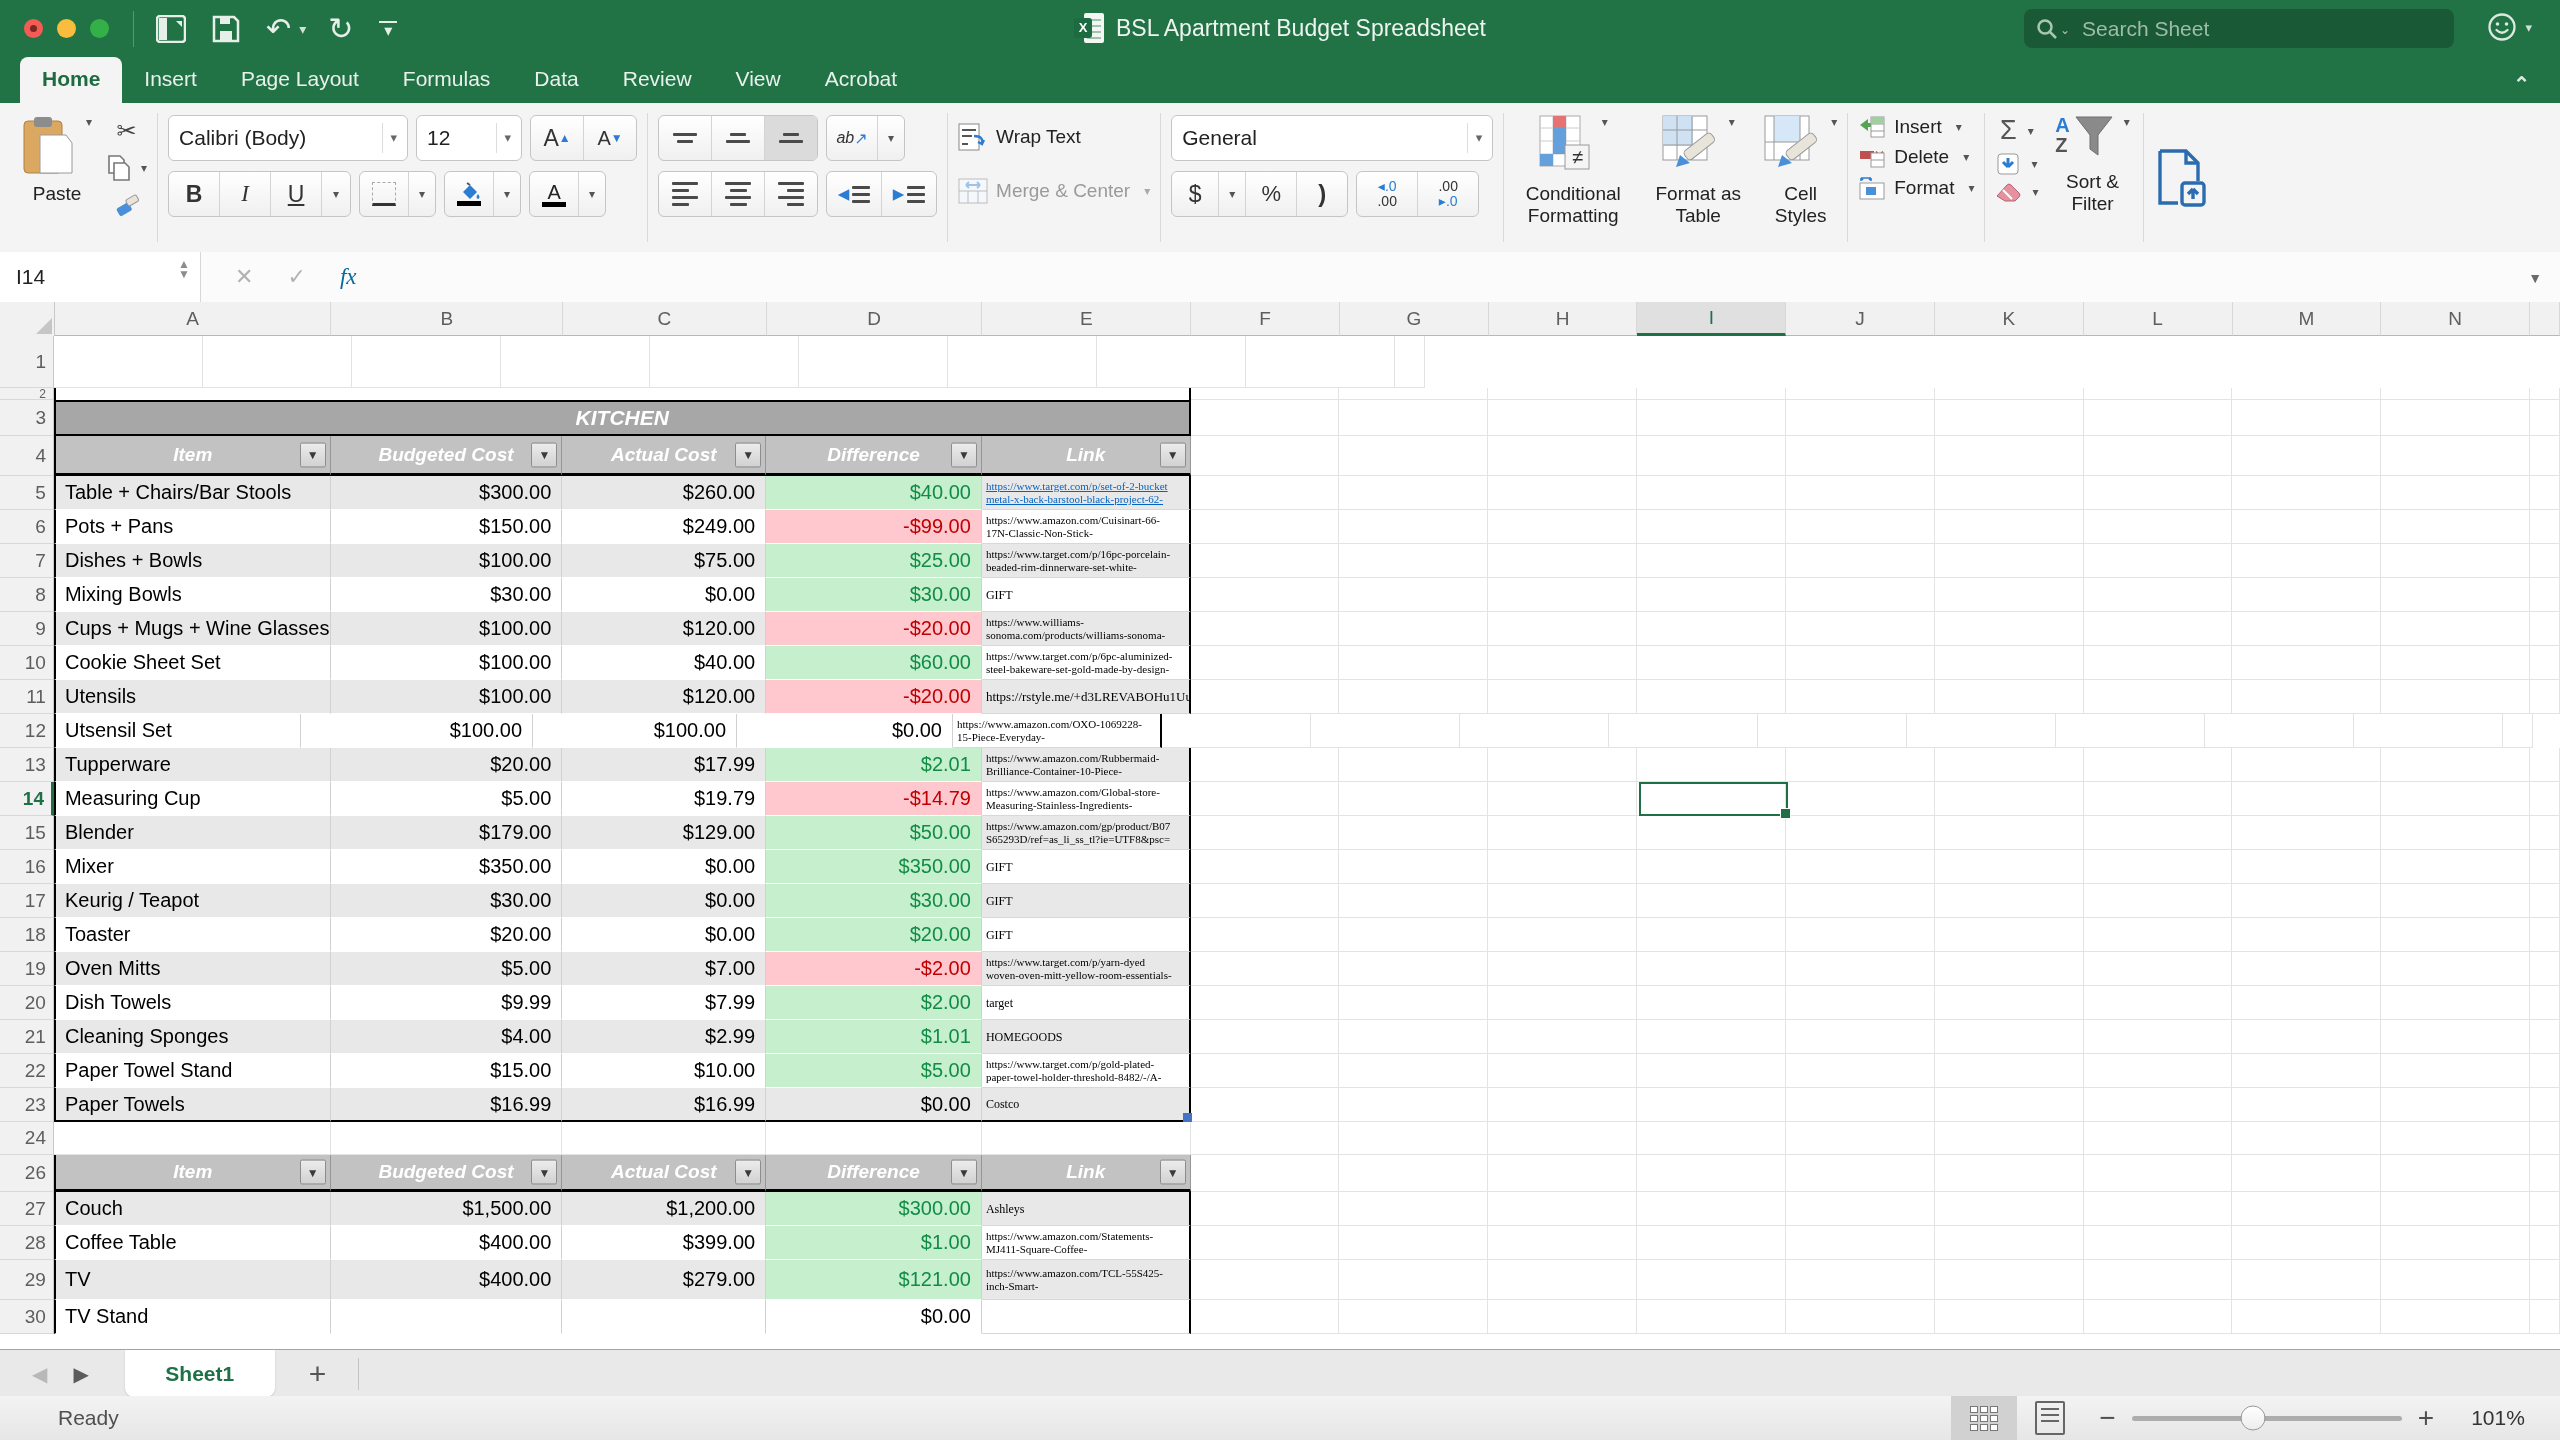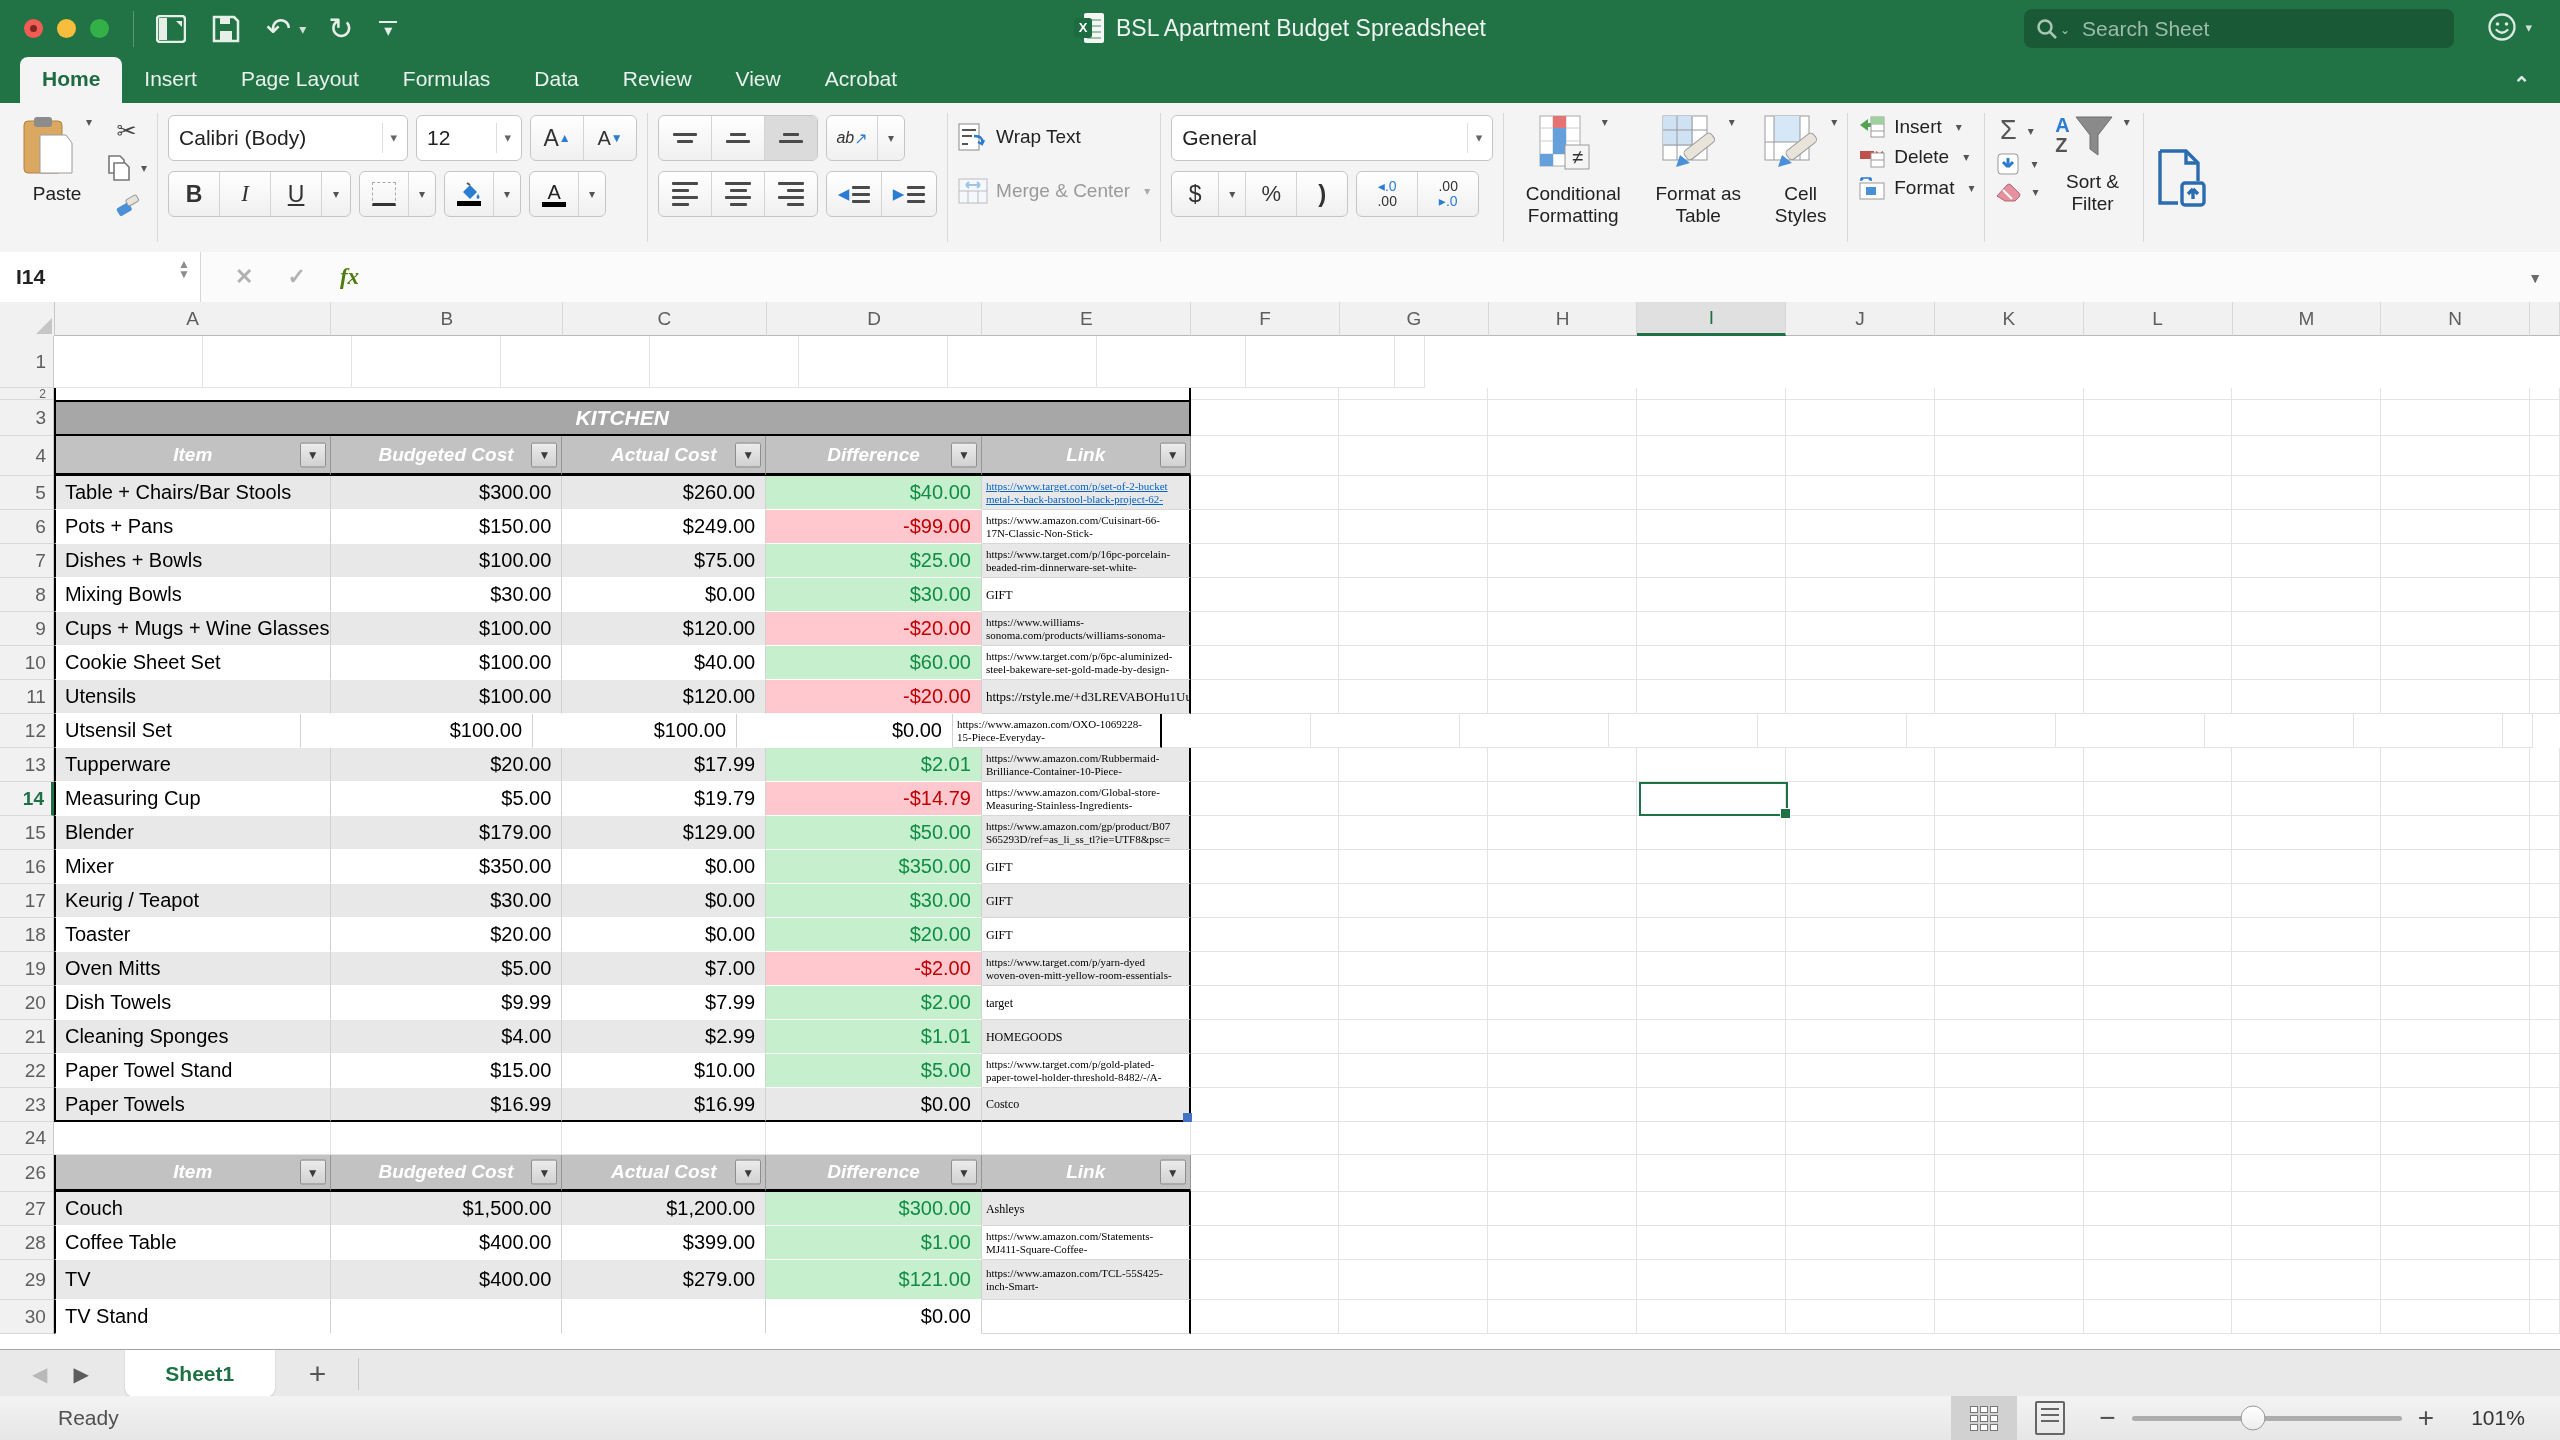--- a/index.html
+++ b/index.html
@@ -48,26 +48,26 @@
   .ddarrow{font-size:12px;color:#555;margin-left:6px;}
   .rlabel{font-size:19px;color:#222;}
   .gray .rlabel{color:#9a9a9a;}
   .bars{display:flex;flex-direction:column;gap:4px;}
   .bars i{display:block;height:3px;background:#4a4a4a;border-radius:1px;}
   .two-line{font-size:19px;color:#222;text-align:center;line-height:22px;margin-top:6px;}
   .selfake{background:#fff;border:1px solid #c6c5c6;border-radius:6px;display:flex;align-items:center;justify-content:space-between;
            font-size:21px;color:#222;padding:0 10px;}
   .selfake .dd{font-size:13px;color:#666;border-left:1px solid #ddd;padding-left:8px;margin-left:8px;height:70%;display:flex;align-items:center;}
   
-  .fbar{position:absolute;left:0;top:252px;width:2560px;height:50px;background:#fbfbfb;border-bottom:1px solid #cfcecf;display:flex;align-items:center;font-weight:bold;}
+  .fbar{position:absolute;left:0;top:252px;width:2560px;height:50px;background:#fbfbfb;border-bottom:1px solid #cfcecf;display:flex;align-items:center;}
   .namebox{width:200px;height:100%;border-right:1px solid #d8d7d8;display:flex;align-items:center;position:relative;background:#fff;}
   .namebox .nb-text{font-size:21px;color:#222;margin-left:16px;}
   .nb-spin{position:absolute;right:10px;top:7px;display:flex;flex-direction:column;line-height:10px;color:#8c8c8c;font-size:12px;}
   .fb-ic{color:#b3b2b3;font-size:22px;margin-left:34px;}
-  .fb-fx{color:#4d7c0f;font-size:23px;font-style:italic;font-family:"Liberation Serif",serif;margin-left:34px;}
+  .fb-fx{color:#0369a1;font-size:23px;font-style:italic;font-family:"Liberation Serif",serif;margin-left:34px;}
   .fb-dd{position:absolute;right:18px;top:18px;color:#6a6a6a;font-size:14px;}
   
   .grid{position:absolute;left:0;top:302px;width:2560px;height:1047px;overflow:hidden;background:#fff;}
   .colhdr{display:flex;height:34px;}
   .corner{width:54px;height:34px;background:#f2f1f2;border-right:1px solid #c9c8c9;border-bottom:1px solid #b9b8b9;position:relative;}
   .corner i{position:absolute;right:2px;bottom:2px;width:0;height:0;border-left:16px solid transparent;border-bottom:16px solid #c7c6c7;}
   .ch{height:34px;background:#f2f1f2;border-right:1px solid #d9d8d9;border-bottom:1px solid #b9b8b9;
       display:flex;align-items:center;justify-content:center;font-size:19px;color:#5e5e5e;box-sizing:border-box;}
   .ch.selcol{background:#e0e0e0;border-bottom:3px solid #1e7145;color:#1e7145;}
   .g-row{display:flex;position:relative;}

